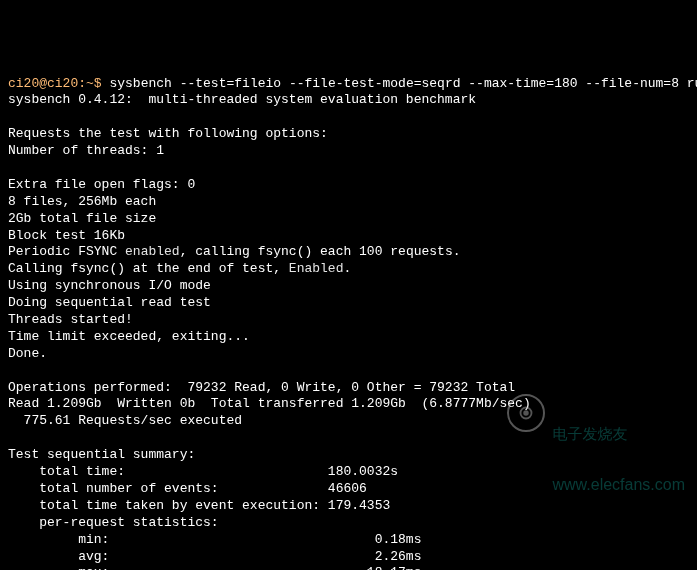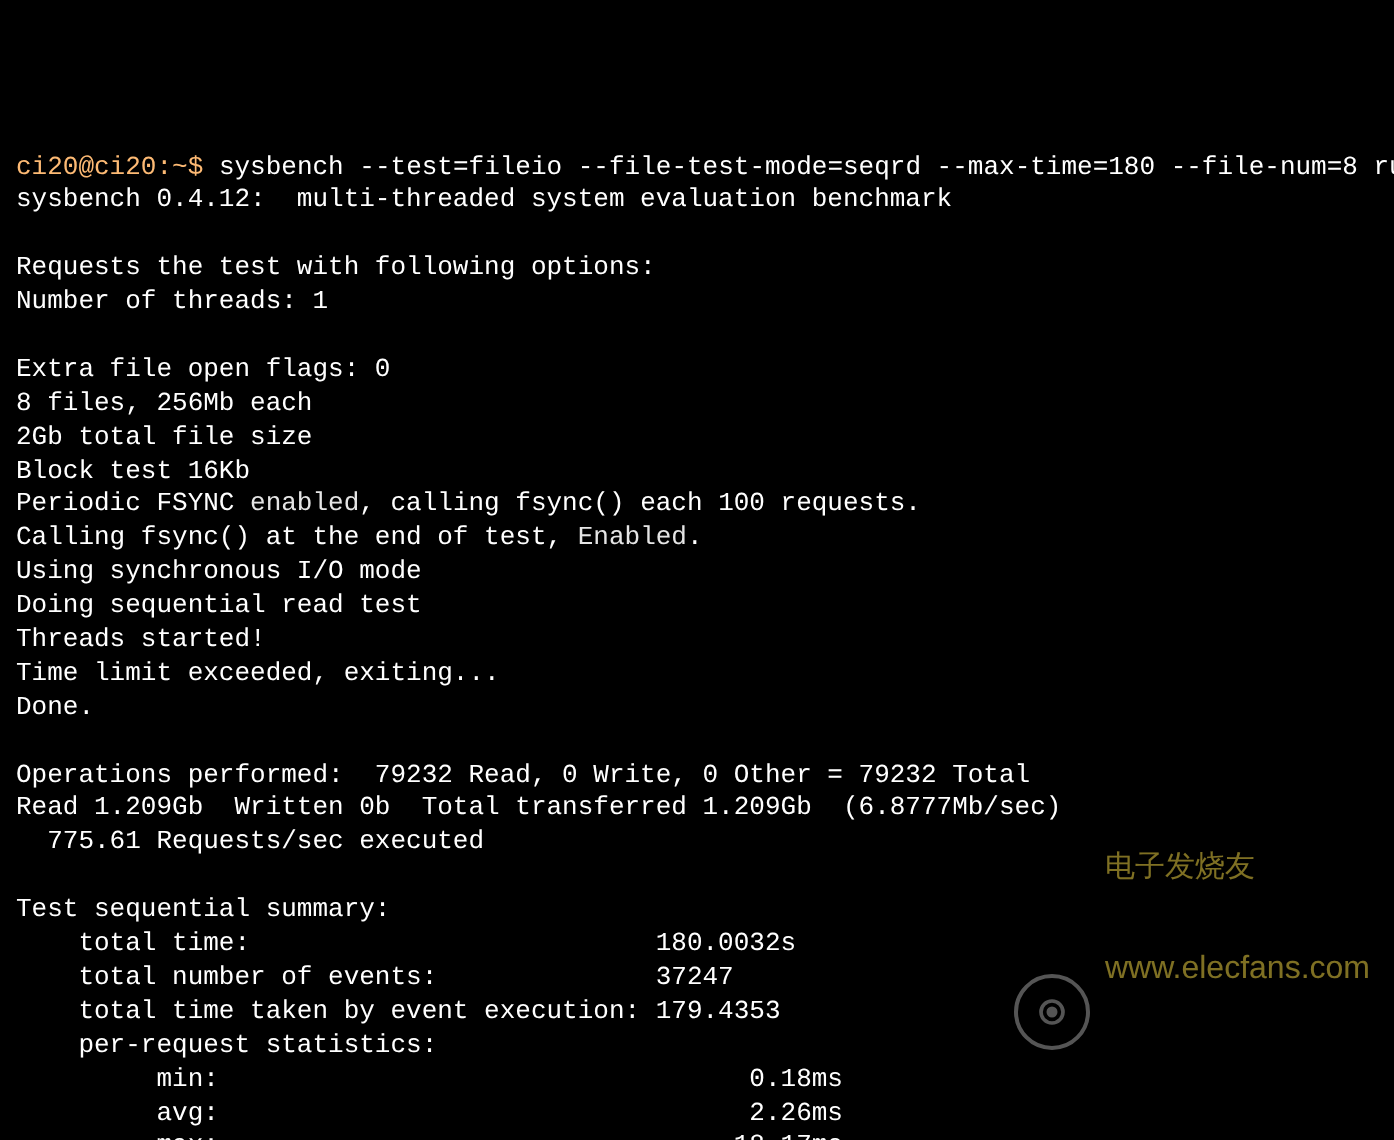--- a/index.html
+++ b/index.html
@@ -16,24 +16,24 @@
       overflow: hidden;
       white-space: pre;
     }
     .prompt { color: #fdba74; text-align: right; }
     .green { color: #e5e5e5; }
     .watermark {
       position: absolute;
       right: 12px;
       bottom: 45px;
       display: flex;
-      align-items: flex-end;
+      align-items: flex-start;
       gap: 8px;
       opacity: 0.5;
-      color: #fde047;
+      color: #0f766e;
       font-family: sans-serif;
     }
     .watermark-icon {
       width: 38px;
       height: 38px;
       border: 2px solid #aaa;
       border-radius: 50%;
       display: flex;
       align-items: center;
       justify-content: center;
@@ -64,21 +64,21 @@
 <span>Threads started!</span>
 <span>Time limit exceeded, exiting...</span>
 <span>Done.</span>
 
 <span>Operations performed:  79232 Read, 0 Write, 0 Other = 79232 Total</span>
 <span>Read 1.209Gb  Written 0b  Total transferred 1.209Gb  (6.8777Mb/sec)</span>
 <span>  775.61 Requests/sec executed</span>
 
 <span>Test sequential summary:</span>
 <span>    total time:                          180.0032s</span>
-<span>    total number of events:              37247</span>
+<span>    total number of events:              46606</span>
 <span>    total time taken by event execution: 179.4353</span>
 <span>    per-request statistics:</span>
 <span>         min:                                  0.18ms</span>
 <span>         avg:                                  2.26ms</span>
 <span>         max:                                 18.17ms</span>
 
 
 
 
 

